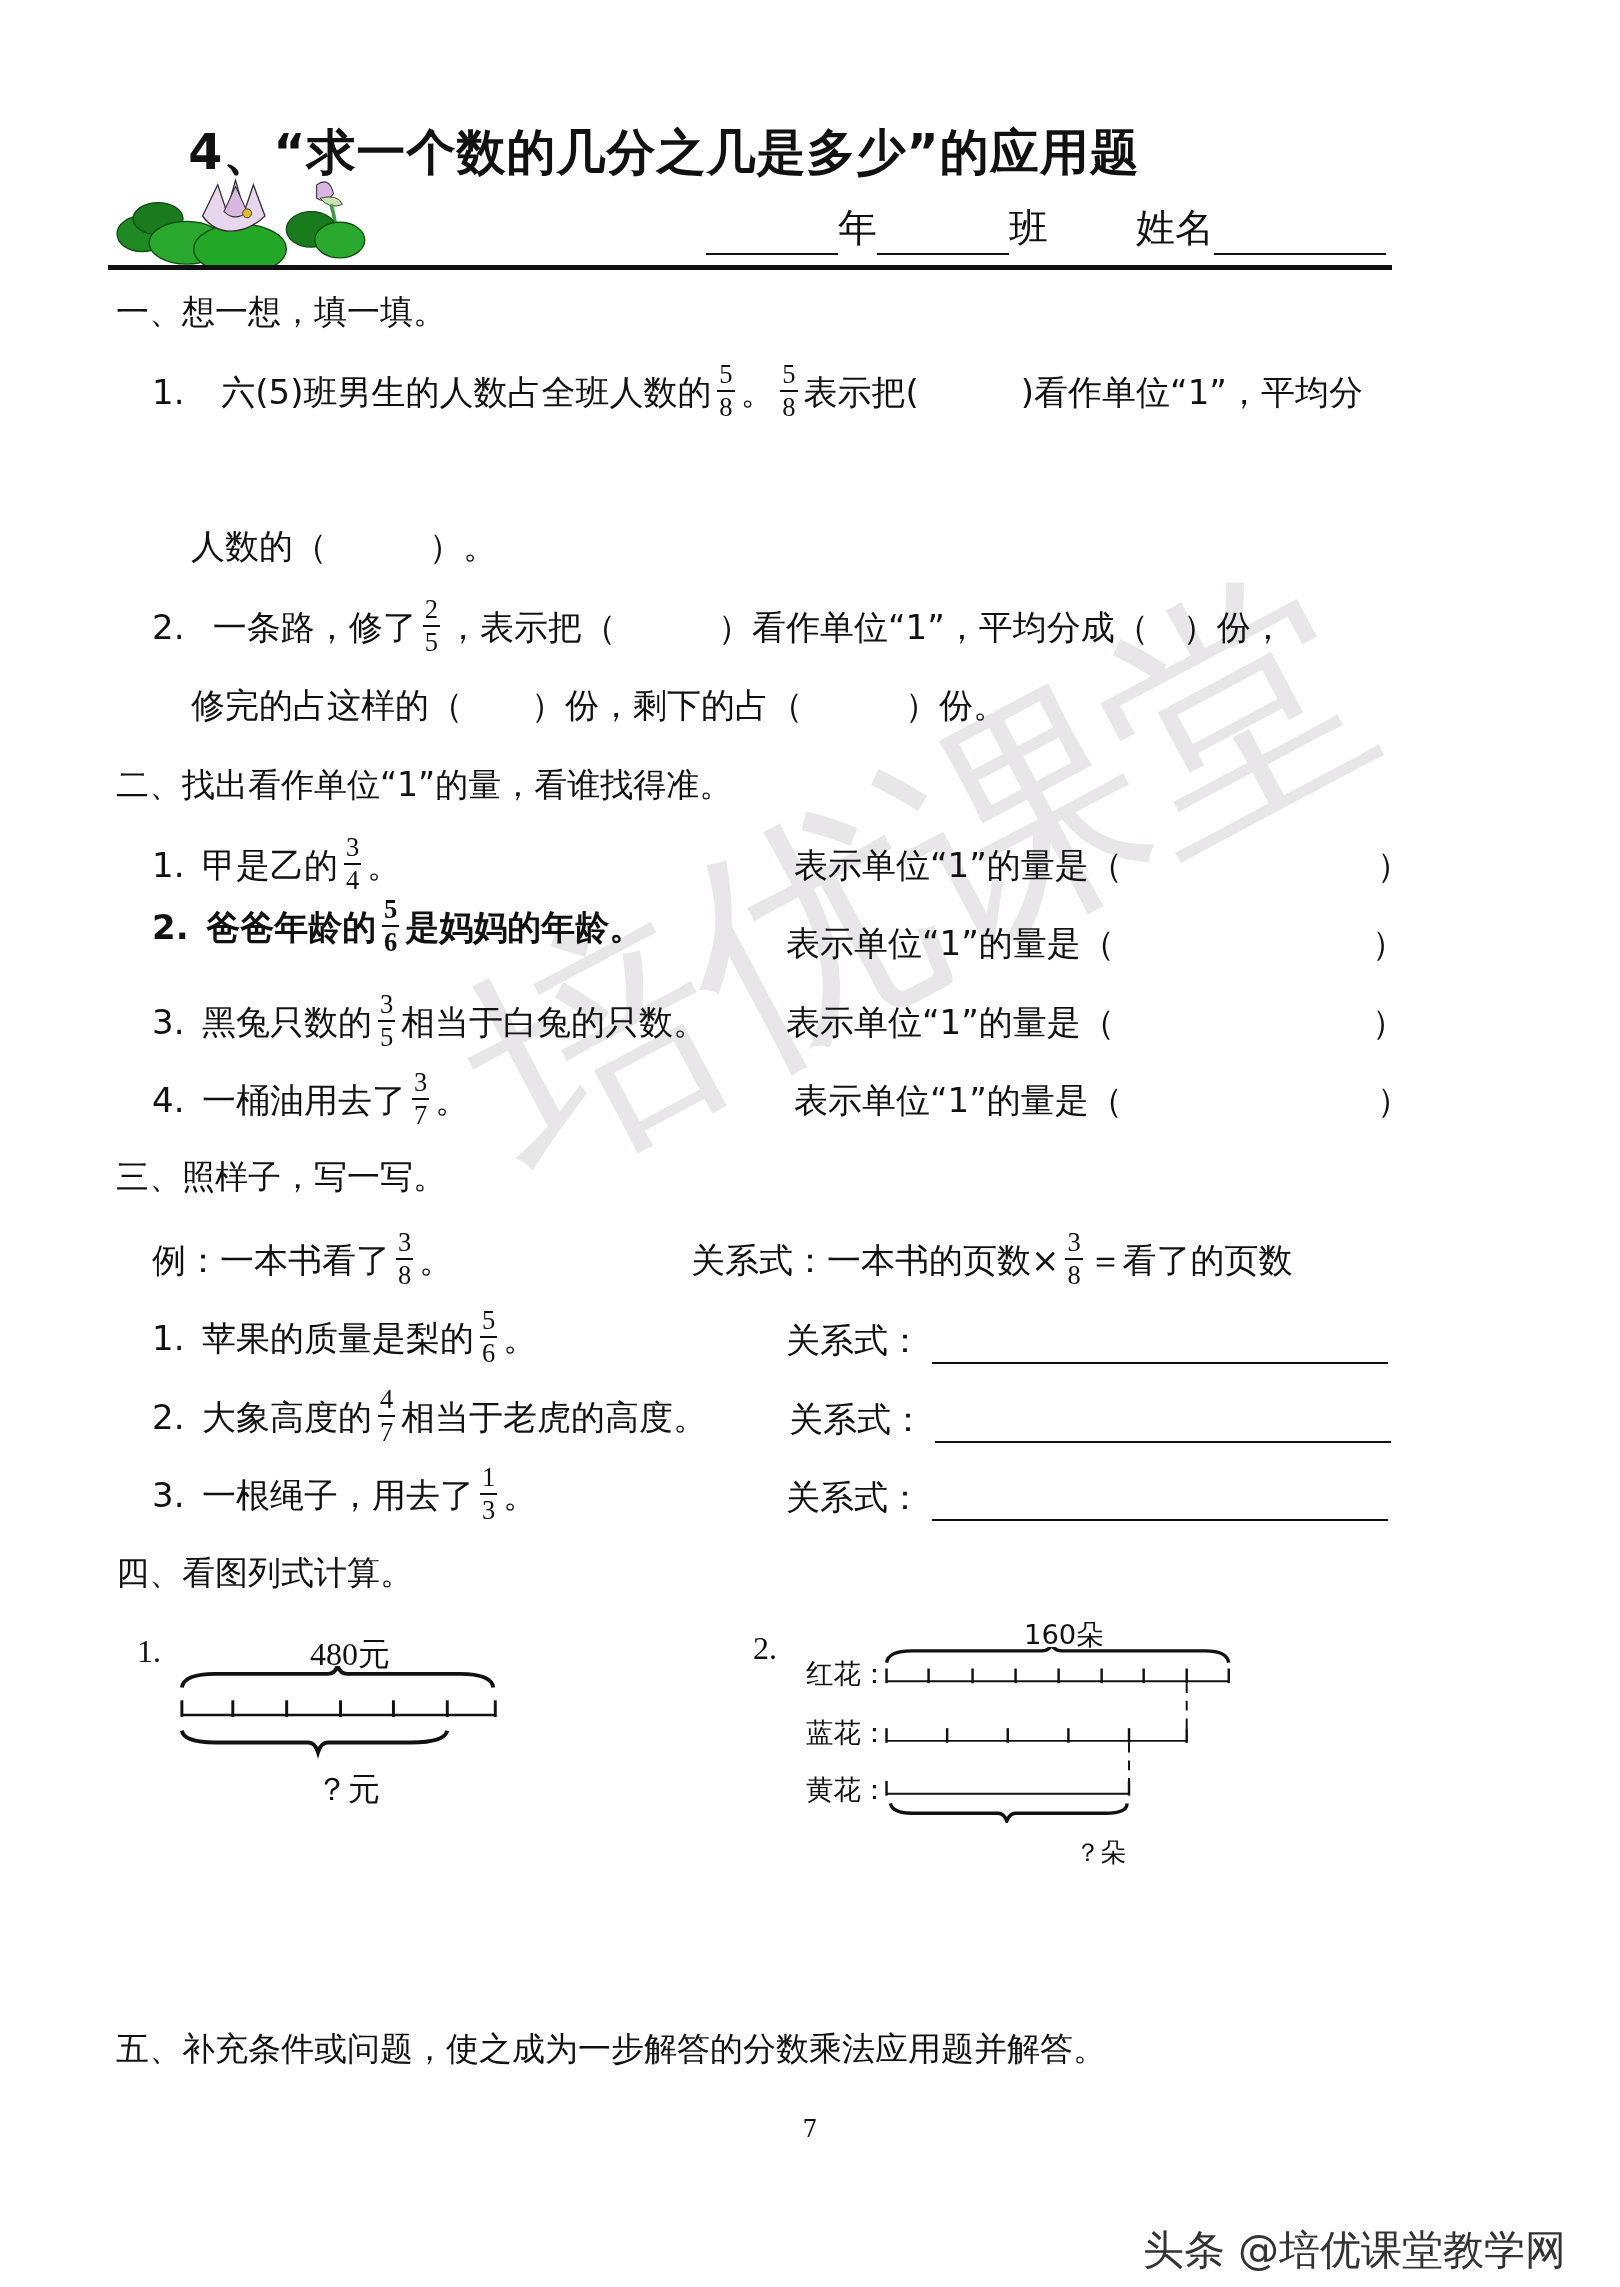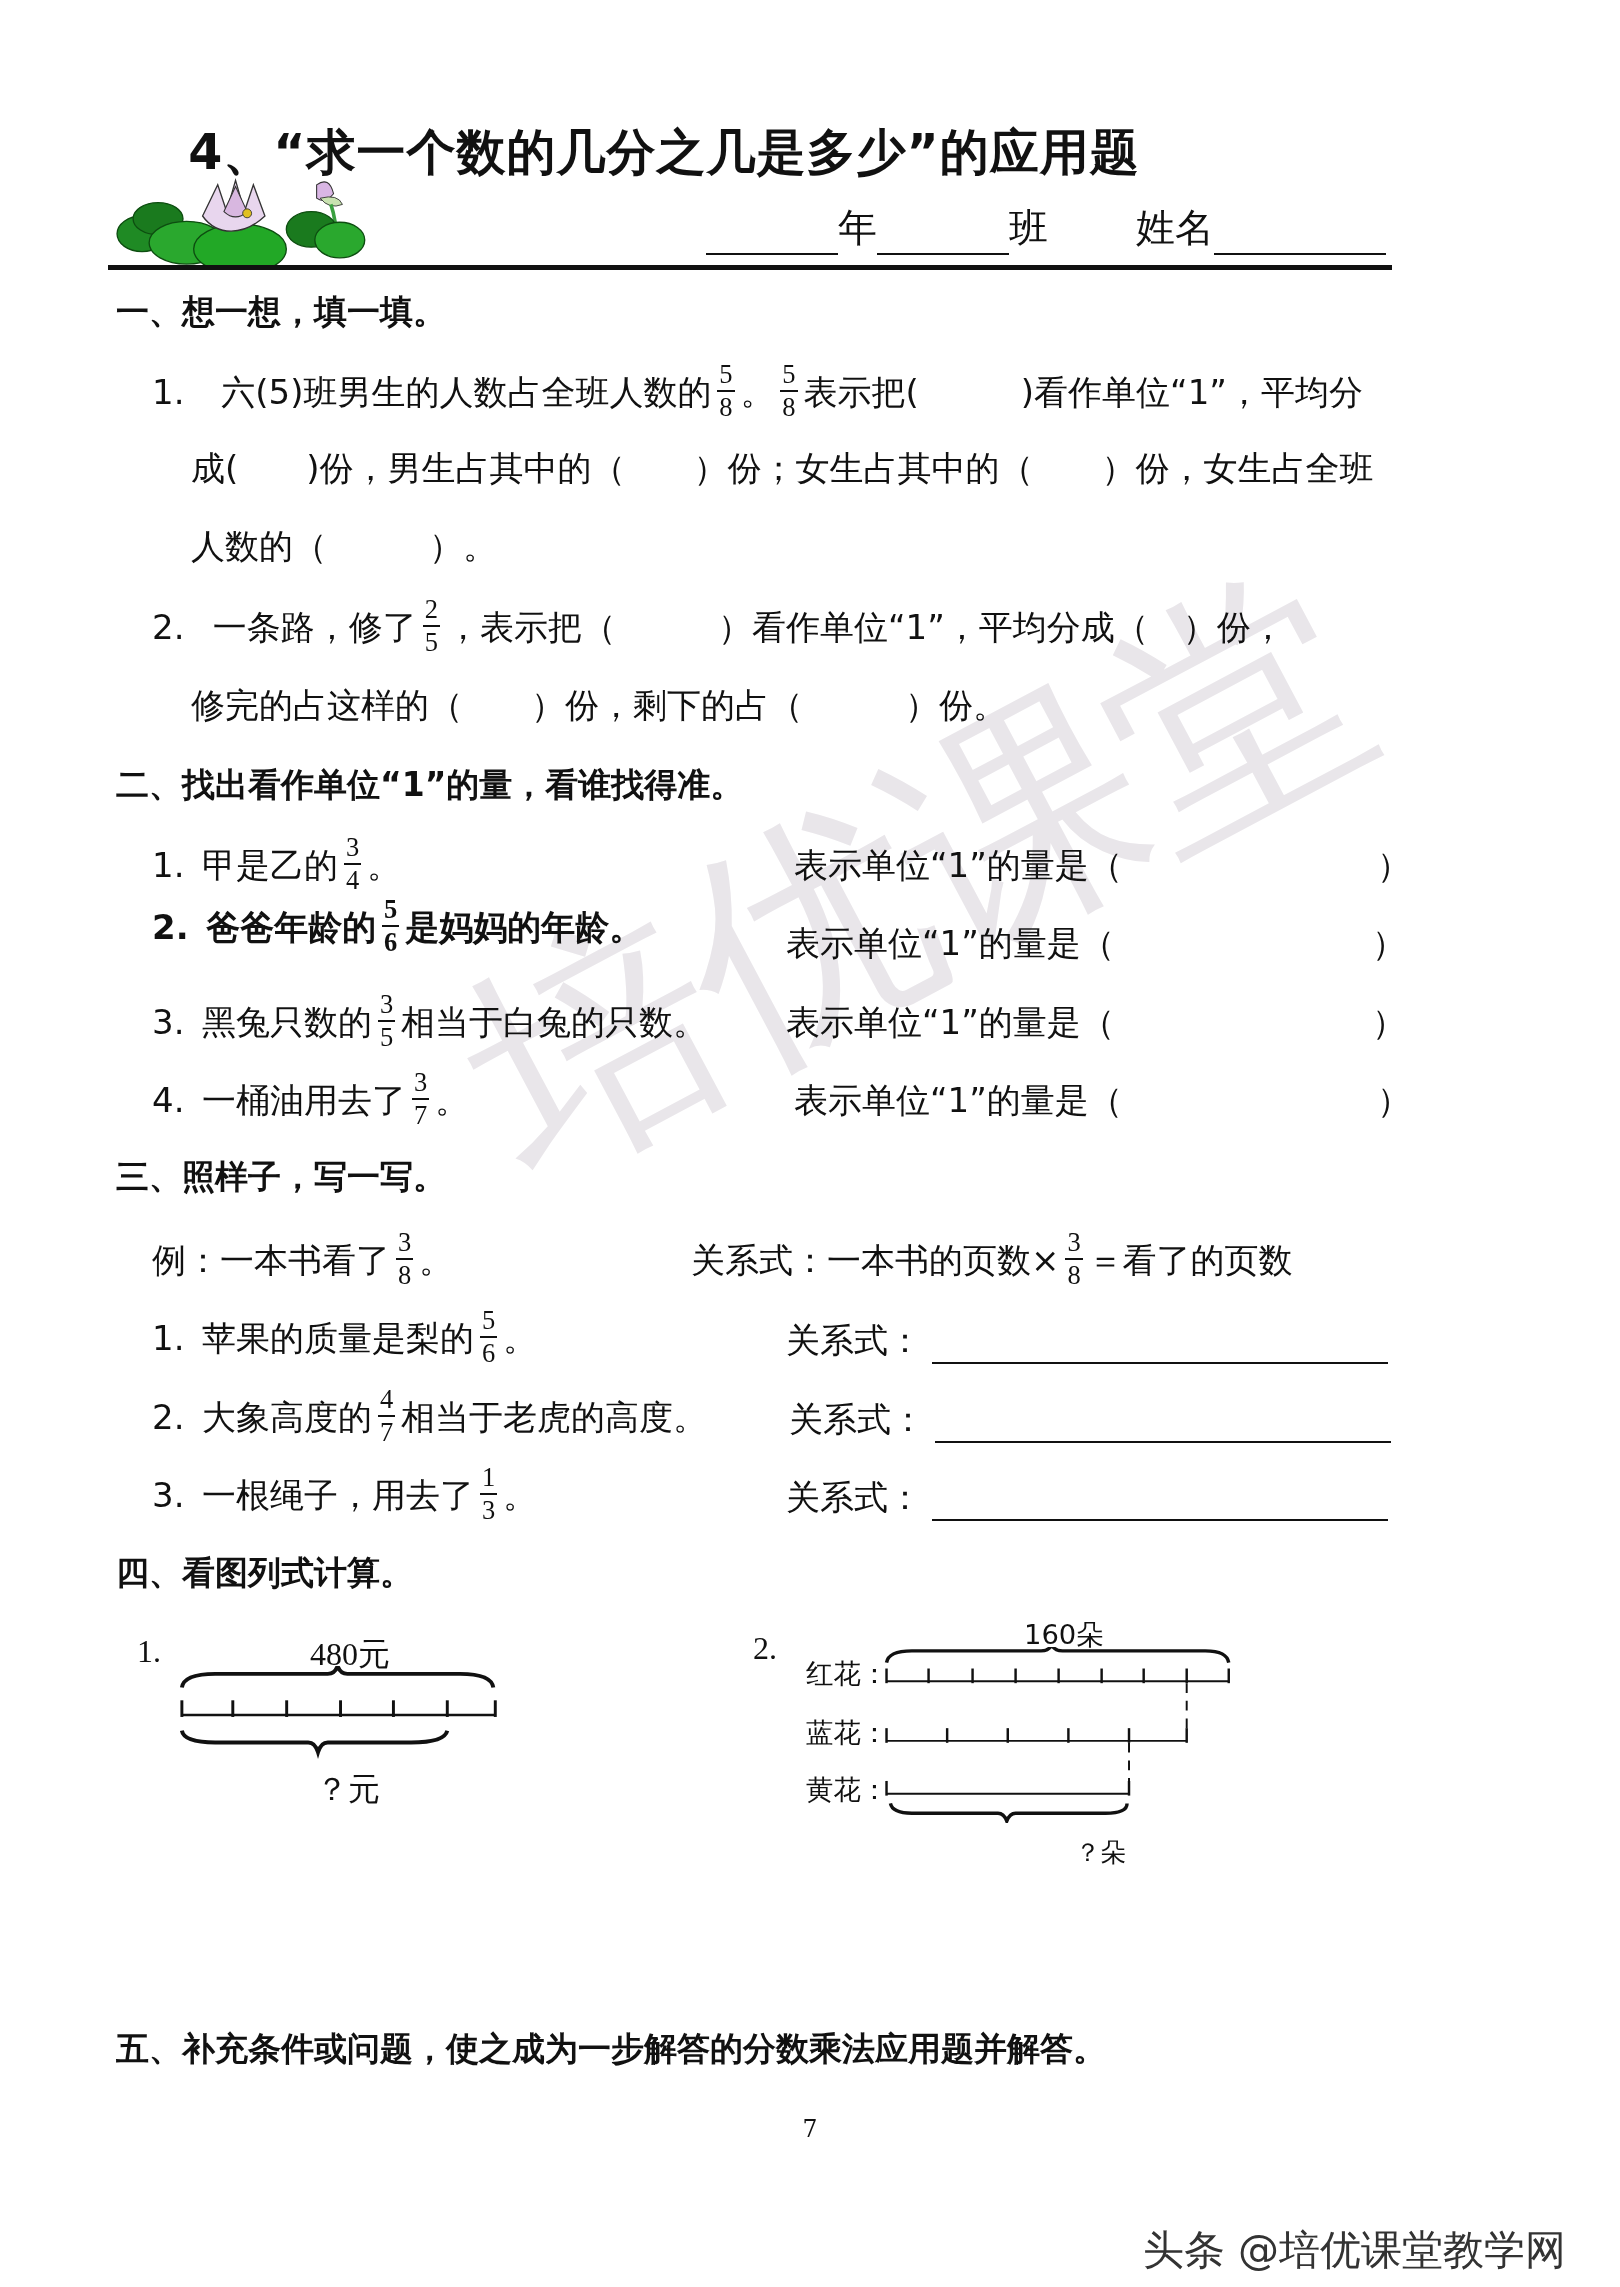--- a/index.html
+++ b/index.html
@@ -2,21 +2,21 @@
 <html><head>
 <meta charset="utf-8">
 <style>
   html,body{margin:0;padding:0;background:#fff;}
   body{width:1620px;height:2288px;position:relative;overflow:hidden;font-family:"DejaVu Serif","Liberation Serif",serif;color:#111;}
   .abs{position:absolute;}
   .title{left:0;width:1328px;top:120px;text-align:center;font-size:49px;font-weight:bold;font-family:"DejaVu Sans","Liberation Sans",sans-serif;letter-spacing:1px;}
   .nameline{top:201px;left:706px;font-size:39px;font-family:"DejaVu Sans","Liberation Sans",sans-serif;white-space:nowrap;}
   .blank{display:inline-block;border-bottom:2.9px solid #111;vertical-align:bottom;height:39px;}
   .rule{left:108px;top:265px;width:1284px;height:4.9px;background:#111;}
-  .sec{font-size:33px;font-weight:bold;font-family:"DejaVu Sans","Liberation Sans",sans-serif;white-space:nowrap;}
+  .sec{font-size:33px;font-weight:normal;font-family:"DejaVu Sans","Liberation Sans",sans-serif;white-space:nowrap;}
   .line{font-size:34px;white-space:nowrap;font-family:"DejaVu Sans","Liberation Sans",sans-serif;}
   .frac{display:inline-flex;flex-direction:column;align-items:center;vertical-align:middle;font-family:"Liberation Serif","DejaVu Serif",serif;font-size:26.5px;line-height:26.5px;margin:0 5.9px;position:relative;top:-3.9px;}
   .frac .num{border-bottom:2px solid #111;padding:0 2px 2px;}
   .frac .den{padding-top:2px;}
   .ans{display:inline-block;border-bottom:2px solid #111;width:456px;height:35px;vertical-align:bottom;margin-left:9.8px;}
   .watermark{left:412px;top:961px;font-size:245px;color:#e9e6ea;transform:rotate(-28deg);transform-origin:left top;font-family:"DejaVu Sans","Liberation Sans",sans-serif;white-space:nowrap;pointer-events:none;z-index:0;letter-spacing:-4.9px;}
   .content{position:absolute;inset:0;z-index:1;}
   .pagenum{left:0;width:1620px;top:2115px;text-align:center;font-size:23.5px;}
   .footer{right:54px;top:2223px;font-size:41px;color:#333;font-family:"DejaVu Sans","Liberation Sans",sans-serif;text-shadow:1px 1px 0 #fff,-1px -1px 0 #fff;}
   .diag-label{font-size:32px;font-family:"Liberation Serif","DejaVu Serif",serif;white-space:nowrap;}
@@ -57,21 +57,20 @@
   <div class="abs line" style="left:152px;top:365px;">
     <span>1.</span>
     <span style="margin-left:26px">六(5)班男生的人数占全班人数的</span><span class="frac">
         <span class="num">5</span>
         <span class="den">8</span>
       </span><span>。</span><span class="frac">
         <span class="num">5</span>
         <span class="den">8</span>
       </span><span>表示把(　　　)看作单位“1”，平均分</span>
   </div>
-  <div class="abs line" style="left:191px;top:446px;">成(　　)份，男生占其中的（　　）份；女生占其中的（　　）份，女生占全班</div>
   <div class="abs line" style="left:191px;top:524px;">人数的（　　　）。</div>
 
   <div class="abs line" style="left:152px;top:600px;">
     <span>2.</span>
     <span style="margin-left:17.6px">一条路，修了</span><span class="frac">
         <span class="num">2</span>
         <span class="den">5</span>
       </span><span>，表示把（　　　）看作单位“1”，平均分成（　）份，</span>
   </div>
   <div class="abs line" style="left:191px;top:683px;">修完的占这样的（　　）份，剩下的占（　　　）份。</div>

